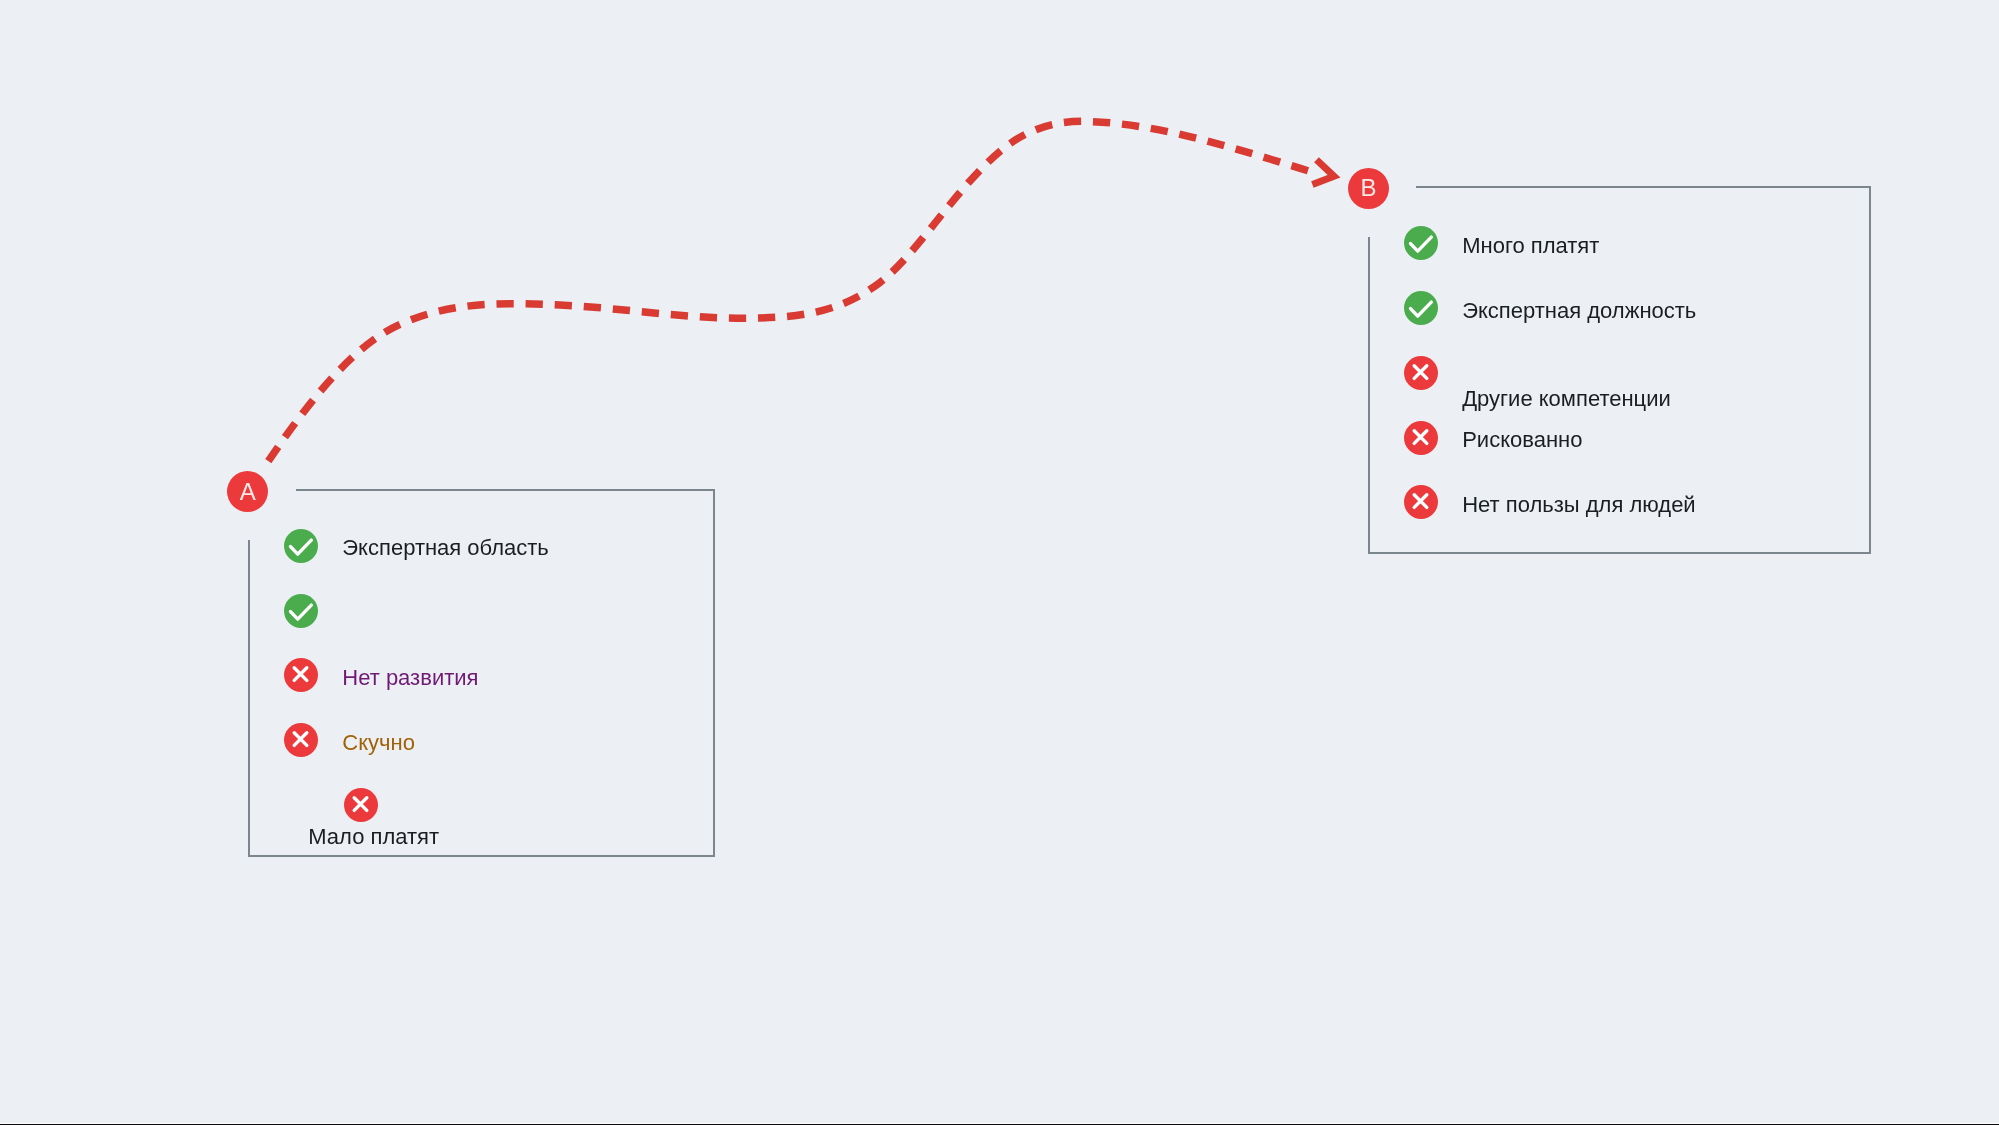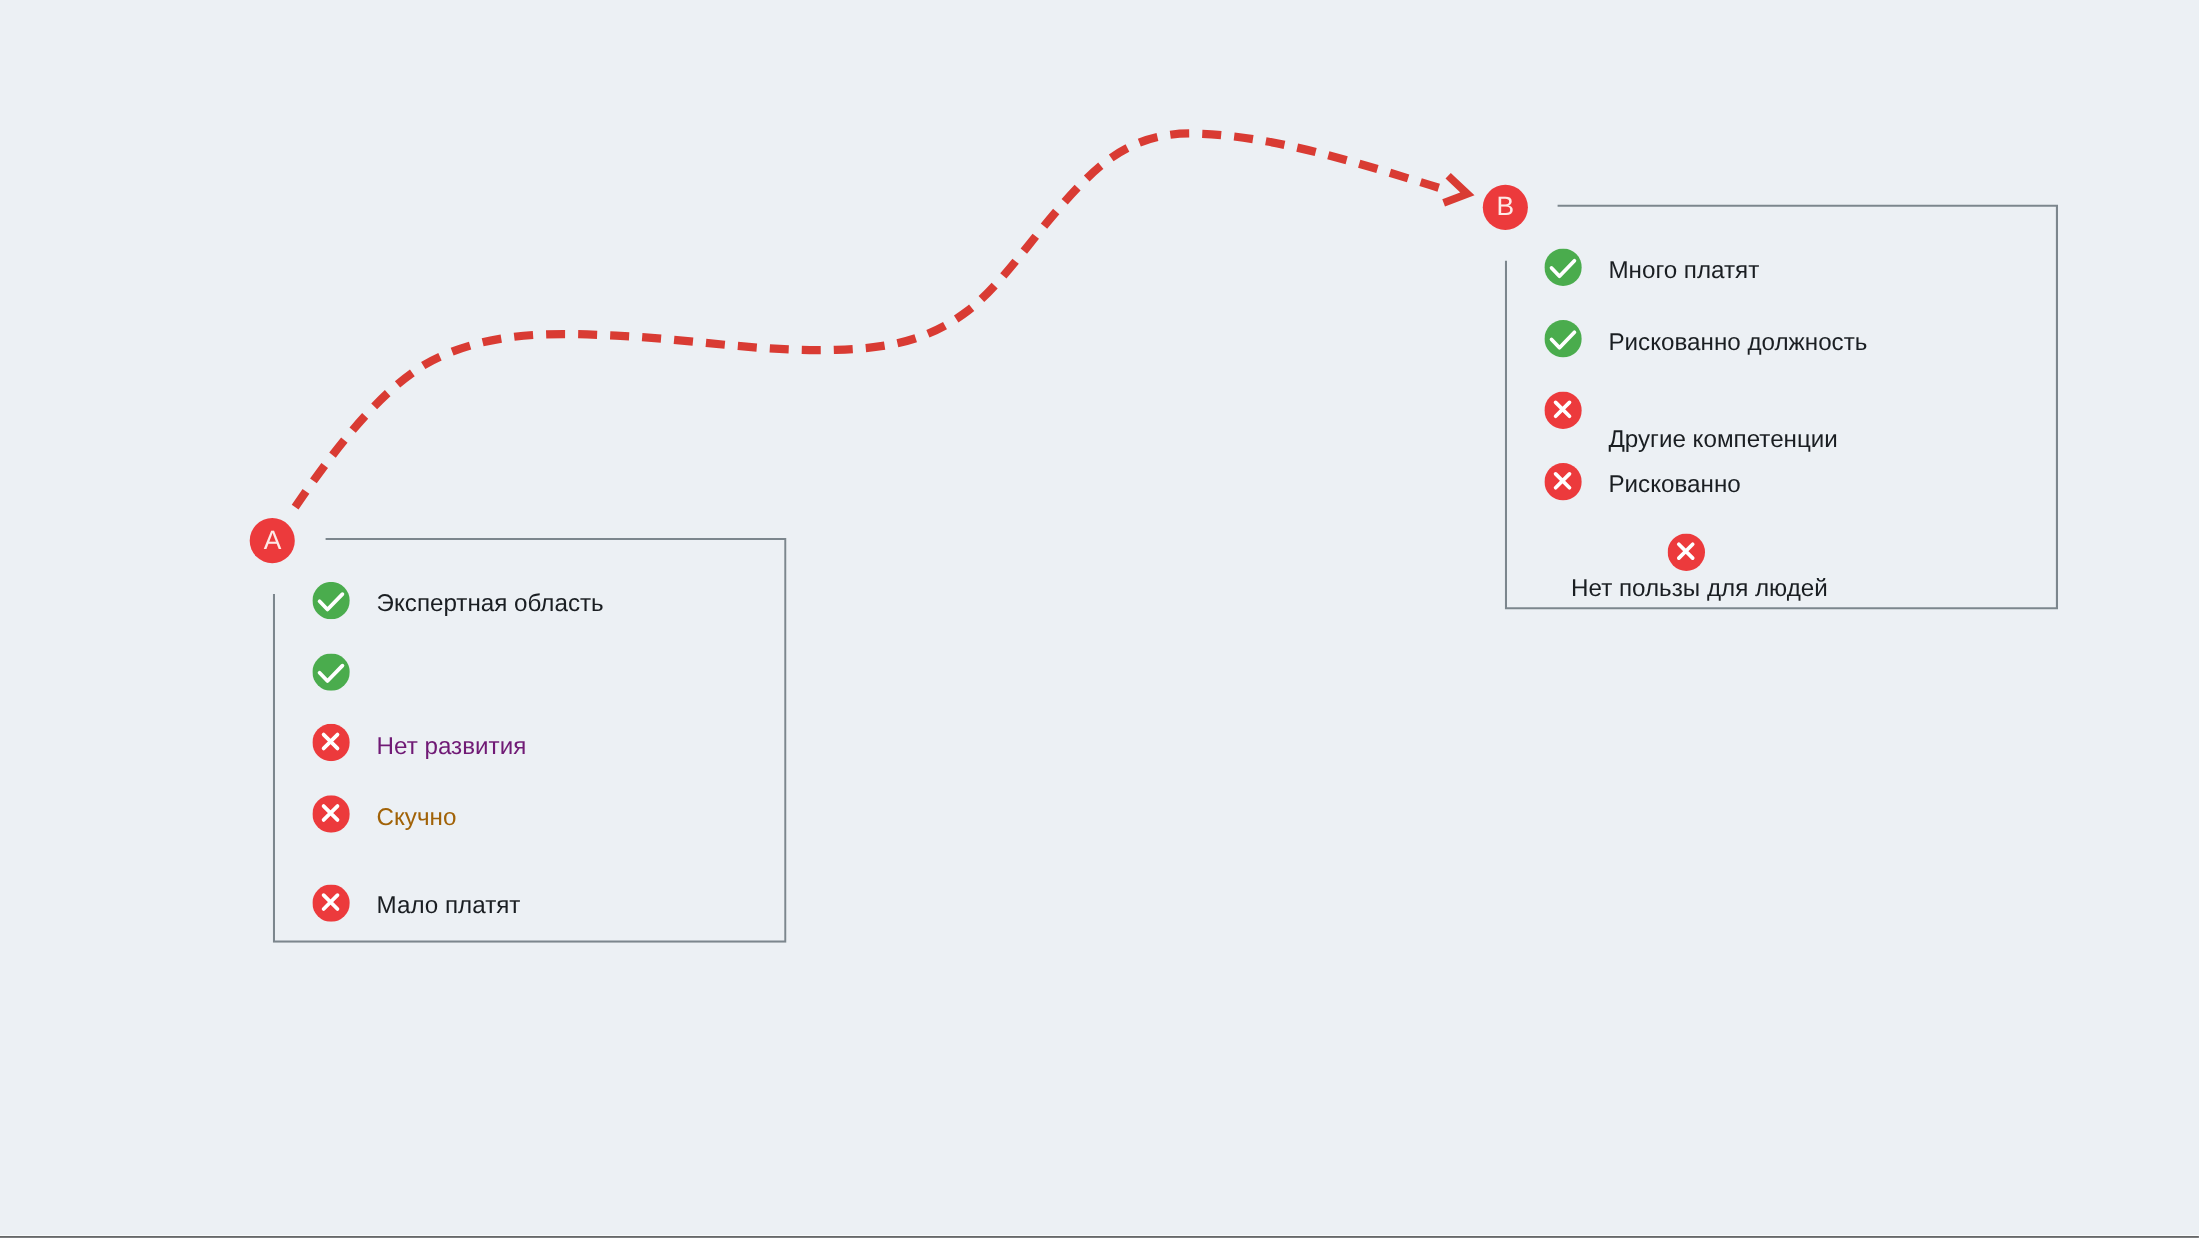--- a/index.html
+++ b/index.html
@@ -58,21 +58,21 @@
           </svg></span>
         <span class="label" style="color: #701a75;">Нет развития</span>
       </div>
       <div class="row" style="top: 194.25px;">
         <span class="icon"><svg viewBox="0 0 34 34" width="34" height="34">
             <circle cx="17" cy="17" r="17" fill="#ec3a3c"></circle>
             <path d="M10.2 9.8 L22.8 22.4 M22.8 9.8 L10.2 22.4" fill="none" stroke="#ffffff" stroke-width="3.4" stroke-linecap="round" stroke-linejoin="round"></path>
           </svg></span>
         <span class="label" style="color: #a16207;">Скучно</span>
       </div>
-      <div class="row" style="top: 275px;">
+      <div class="row" style="top: 259px; flex-direction: column;">
         <span class="icon"><svg viewBox="0 0 34 34" width="34" height="34">
             <circle cx="17" cy="17" r="17" fill="#ec3a3c"></circle>
             <path d="M10.2 9.8 L22.8 22.4 M22.8 9.8 L10.2 22.4" fill="none" stroke="#ffffff" stroke-width="3.4" stroke-linecap="round" stroke-linejoin="round"></path>
           </svg></span>
         <span class="label" style="color: rgb(26, 30, 34);">Мало платят</span>
       </div>
     </div>
   <div class="marker" id="marker-a" style="left: 227.2px; top: 471.3px; width: 41px; height: 41px; font-size: 24px; background: rgb(236, 58, 60); color: rgb(253, 234, 231);">
     <span>A</span>
   </div>
@@ -88,37 +88,37 @@
             <circle cx="17" cy="17" r="17" fill="#4aac4d"></circle>
             <path d="M6.5 17.6 L13.7 25.1 L27.3 11.1" fill="none" stroke="#ffffff" stroke-width="3.4" stroke-linecap="round" stroke-linejoin="round"></path>
           </svg></span>
         <span class="label" style="color: rgb(26, 30, 34);">Много платят</span>
       </div>
       <div class="row" style="top: 64.75px;">
         <span class="icon"><svg viewBox="0 0 34 34" width="34" height="34">
             <circle cx="17" cy="17" r="17" fill="#4aac4d"></circle>
             <path d="M6.5 17.6 L13.7 25.1 L27.3 11.1" fill="none" stroke="#ffffff" stroke-width="3.4" stroke-linecap="round" stroke-linejoin="round"></path>
           </svg></span>
-        <span class="label" style="color: rgb(26, 30, 34);">Рискованно должность</span>
+        <span class="label" style="color: rgb(26, 30, 34);">Экспертная должность</span>
       </div>
       <div class="row" style="top: 129.5px;">
         <span class="icon"><svg viewBox="0 0 34 34" width="34" height="34">
             <circle cx="17" cy="17" r="17" fill="#ec3a3c"></circle>
             <path d="M10.2 9.8 L22.8 22.4 M22.8 9.8 L10.2 22.4" fill="none" stroke="#ffffff" stroke-width="3.4" stroke-linecap="round" stroke-linejoin="round"></path>
           </svg></span>
         <span class="label" style="color: rgb(26, 30, 34); margin-top: 48px;">Другие компетенции</span>
       </div>
       <div class="row" style="top: 194.25px; text-align: center;">
         <span class="icon"><svg viewBox="0 0 34 34" width="34" height="34">
             <circle cx="17" cy="17" r="17" fill="#ec3a3c"></circle>
             <path d="M10.2 9.8 L22.8 22.4 M22.8 9.8 L10.2 22.4" fill="none" stroke="#ffffff" stroke-width="3.4" stroke-linecap="round" stroke-linejoin="round"></path>
           </svg></span>
         <span class="label" style="color: rgb(26, 30, 34);">Рискованно</span>
       </div>
-      <div class="row" style="top: 259px; flex-direction: column;">
+      <div class="row" style="top: 259px;">
         <span class="icon"><svg viewBox="0 0 34 34" width="34" height="34">
             <circle cx="17" cy="17" r="17" fill="#ec3a3c"></circle>
             <path d="M10.2 9.8 L22.8 22.4 M22.8 9.8 L10.2 22.4" fill="none" stroke="#ffffff" stroke-width="3.4" stroke-linecap="round" stroke-linejoin="round"></path>
           </svg></span>
         <span class="label" style="color: rgb(26, 30, 34);">Нет пользы для людей</span>
       </div>
     </div>
   <div class="marker" id="marker-b" style="left: 1347.9px; top: 167.8px; width: 41px; height: 41px; font-size: 24px; background: rgb(236, 58, 60); color: rgb(253, 234, 231);">
     <span>B</span>
   </div>

